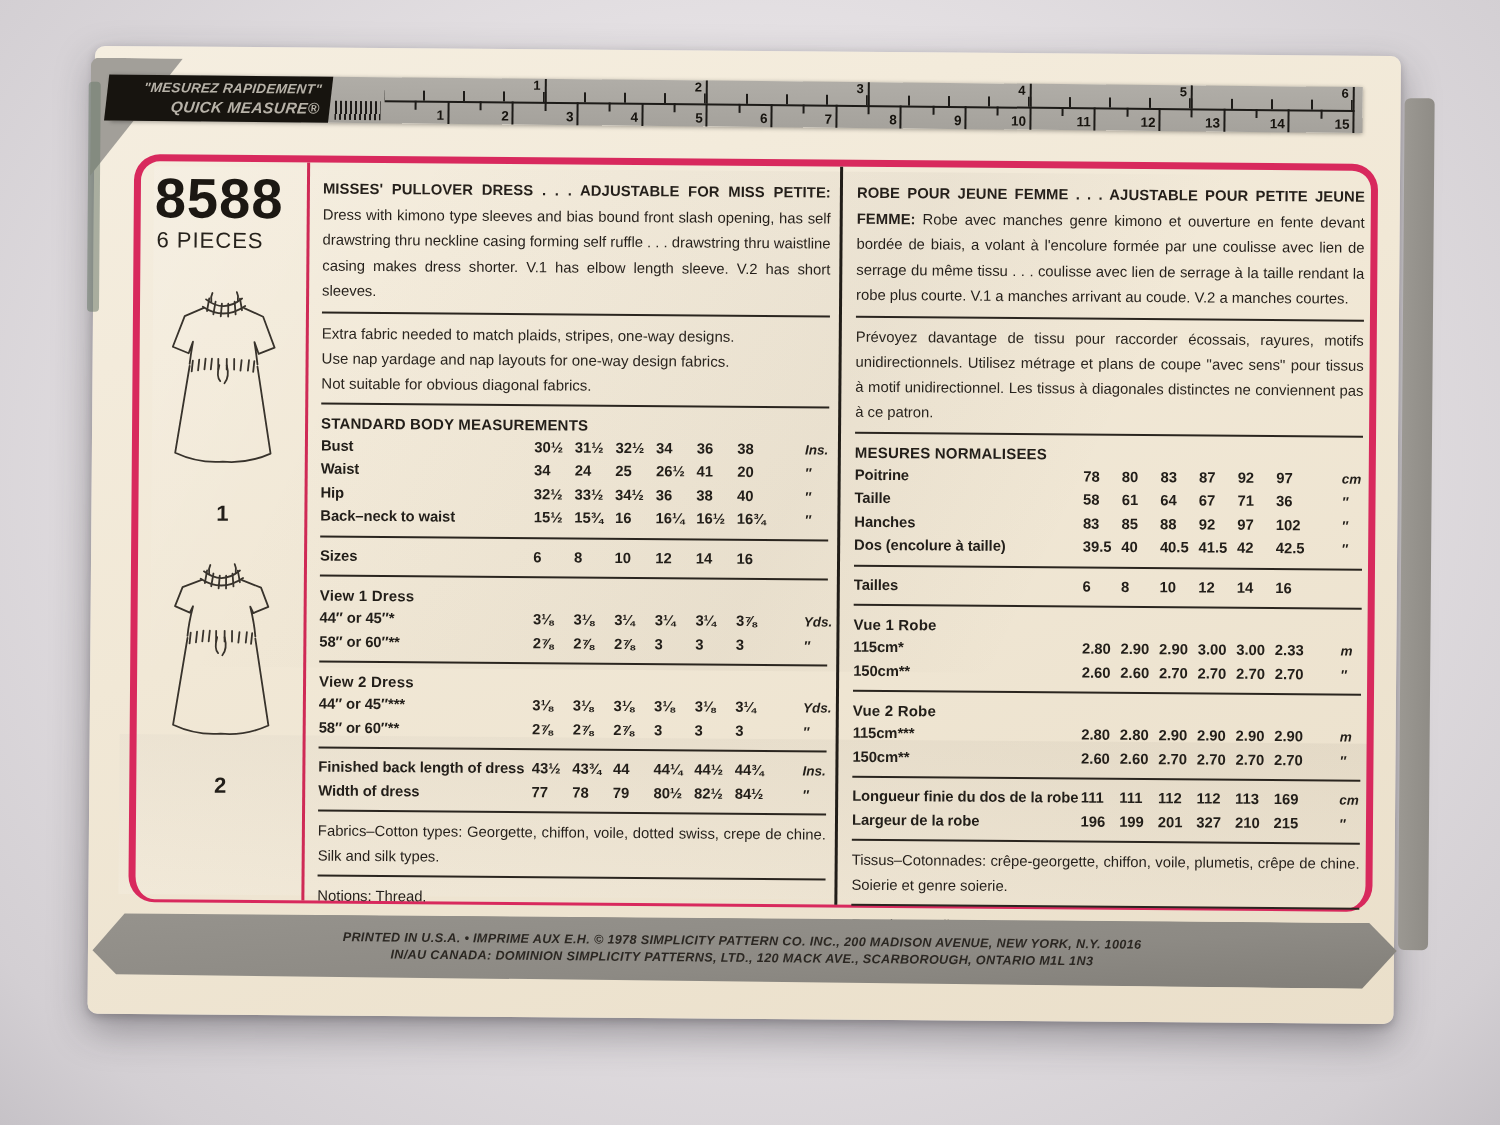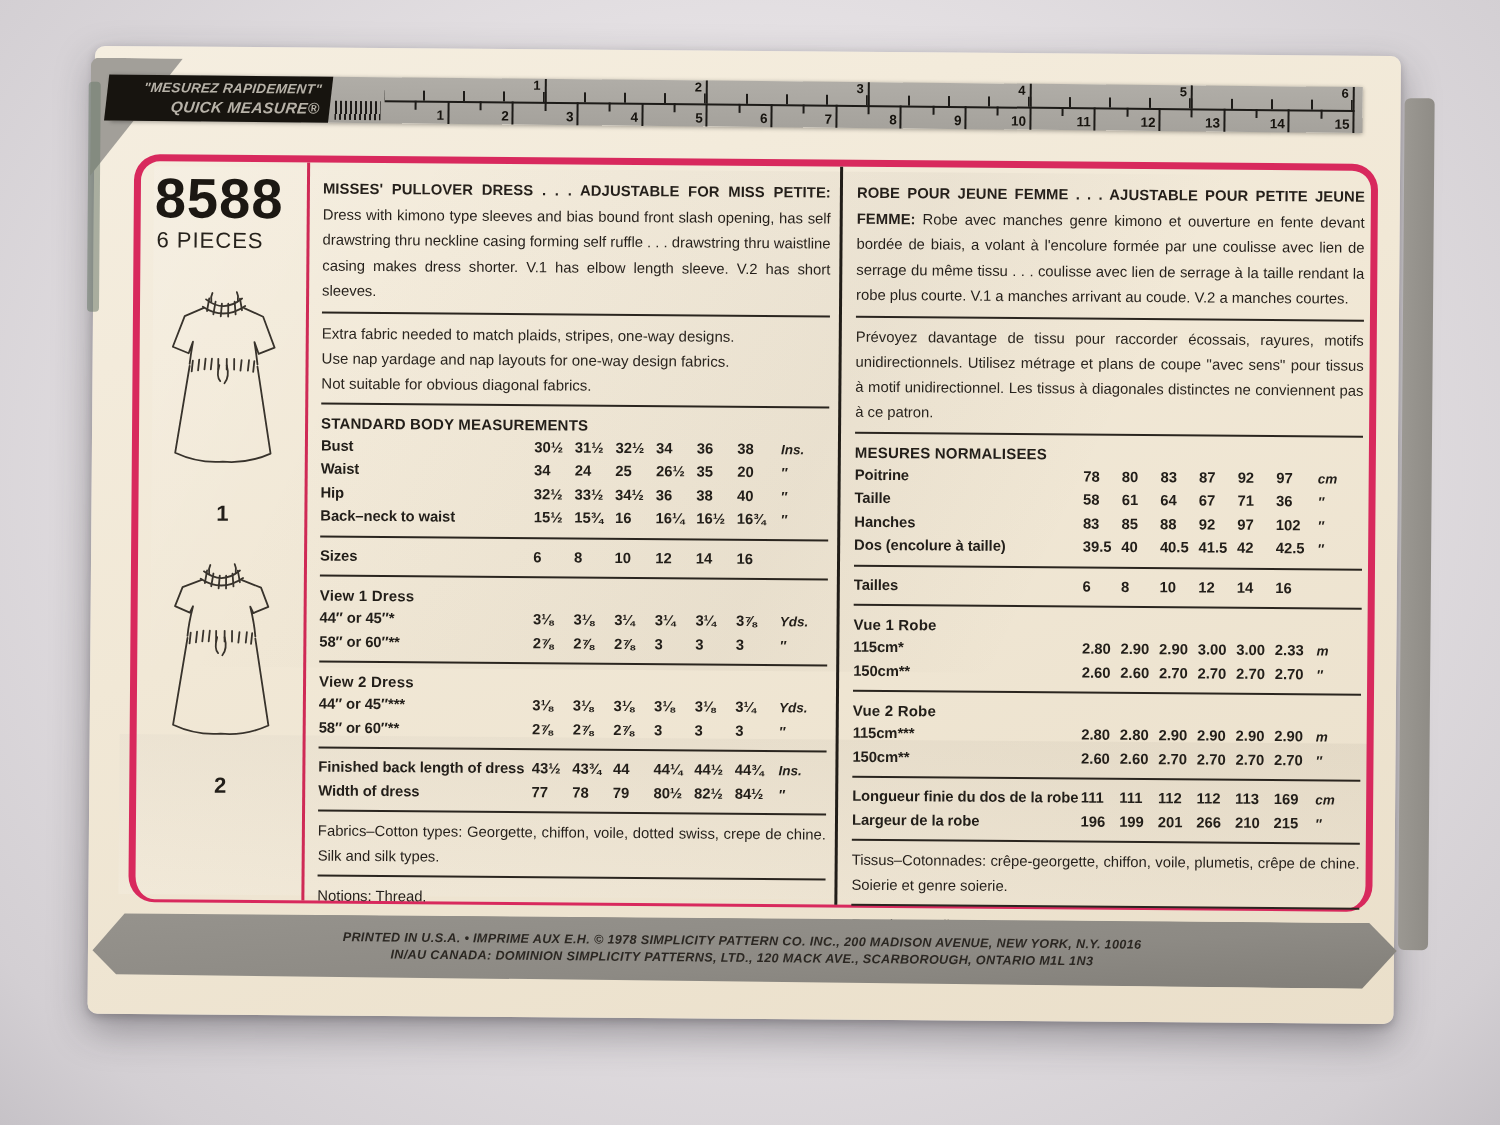--- a/index.html
+++ b/index.html
@@ -68,21 +68,21 @@
 
   .desc{font-size:14.8px;line-height:25.5px;text-align:justify;margin:14px 0 0 0;color:#241f1a;}
   .desc b{font-weight:700;letter-spacing:.1px;}
   .rule{border-top:2.4px solid #2a251f;margin:7px 0;}
   .notes p{margin:0;font-size:15px;line-height:25px;font-weight:400;color:#2a251f;}
   .notes-fr{font-size:14.8px;line-height:25px;text-align:justify;font-weight:400;margin:0;color:#2a251f;}
   .sect{font-weight:700;font-size:15px;line-height:23px;letter-spacing:.2px;}
   .trow{display:flex;align-items:baseline;line-height:23.5px;}
   .tl{flex:0 0 42%;font-weight:700;font-size:14.8px;letter-spacing:-.1px;}
   .tv{flex:0 0 8%;font-weight:700;font-size:14.8px;}
-  .tu{flex:1;font-weight:700;font-style:italic;font-size:13.5px;padding-left:3px;}
+  .tu{flex:1;font-weight:700;font-style:italic;font-size:13.5px;padding-left:3px;margin-left:24px;}
   .col-fr .tl{flex-basis:45%;}
   .col-fr .tv{flex-basis:7.6%;}
   .fab{font-size:14.8px;line-height:24.5px;text-align:justify;margin:2px 0;color:#241f1a;}
   .fab b{font-weight:400;}
   .footnotes{display:flex;gap:42px;font-size:13.5px;font-weight:700;line-height:22px;}
   .col-fr .footnotes{gap:34px;}
 
   
   .flap{position:absolute;left:-6px;right:26px;top:866px;height:66px;
     background:linear-gradient(176deg,#96938d 0%,#8d8a84 60%,#817e78 100%);
@@ -238,21 +238,21 @@
           <span class="tv">36</span>
           <span class="tv">38</span>
           <span class="tu">Ins.</span>
         </div>
       <div class="trow">
           <span class="tl">Waist</span>
           <span class="tv">34</span>
           <span class="tv">24</span>
           <span class="tv">25</span>
           <span class="tv">26½</span>
-          <span class="tv">35</span>
+          <span class="tv">41</span>
           <span class="tv">20</span>
           <span class="tu">″</span>
         </div>
       <div class="trow">
           <span class="tl">Hip</span>
           <span class="tv">32½</span>
           <span class="tv">33½</span>
           <span class="tv">34½</span>
           <span class="tv">36</span>
           <span class="tv">38</span>
@@ -467,21 +467,21 @@
           <span class="tv">112</span>
           <span class="tv">113</span>
           <span class="tv">169</span>
           <span class="tu">cm</span>
         </div>
       <div class="trow">
           <span class="tl">Largeur de la robe</span>
           <span class="tv">196</span>
           <span class="tv">199</span>
           <span class="tv">201</span>
-          <span class="tv">266</span>
+          <span class="tv">327</span>
           <span class="tv">210</span>
           <span class="tv">215</span>
           <span class="tu">″</span>
         </div>
       <div class="rule"></div>
       <p class="fab"><b>Tissus–</b><span>Cotonnades: crêpe-georgette, chiffon, voile, plumetis, crêpe de chine. Soierie et genre soierie.</span></p>
       <div class="rule"></div>
       <p class="fab"><b>Fournitures:</b><span> Fil.</span></p>
       <div class="rule"></div>
       <div class="footnotes">

